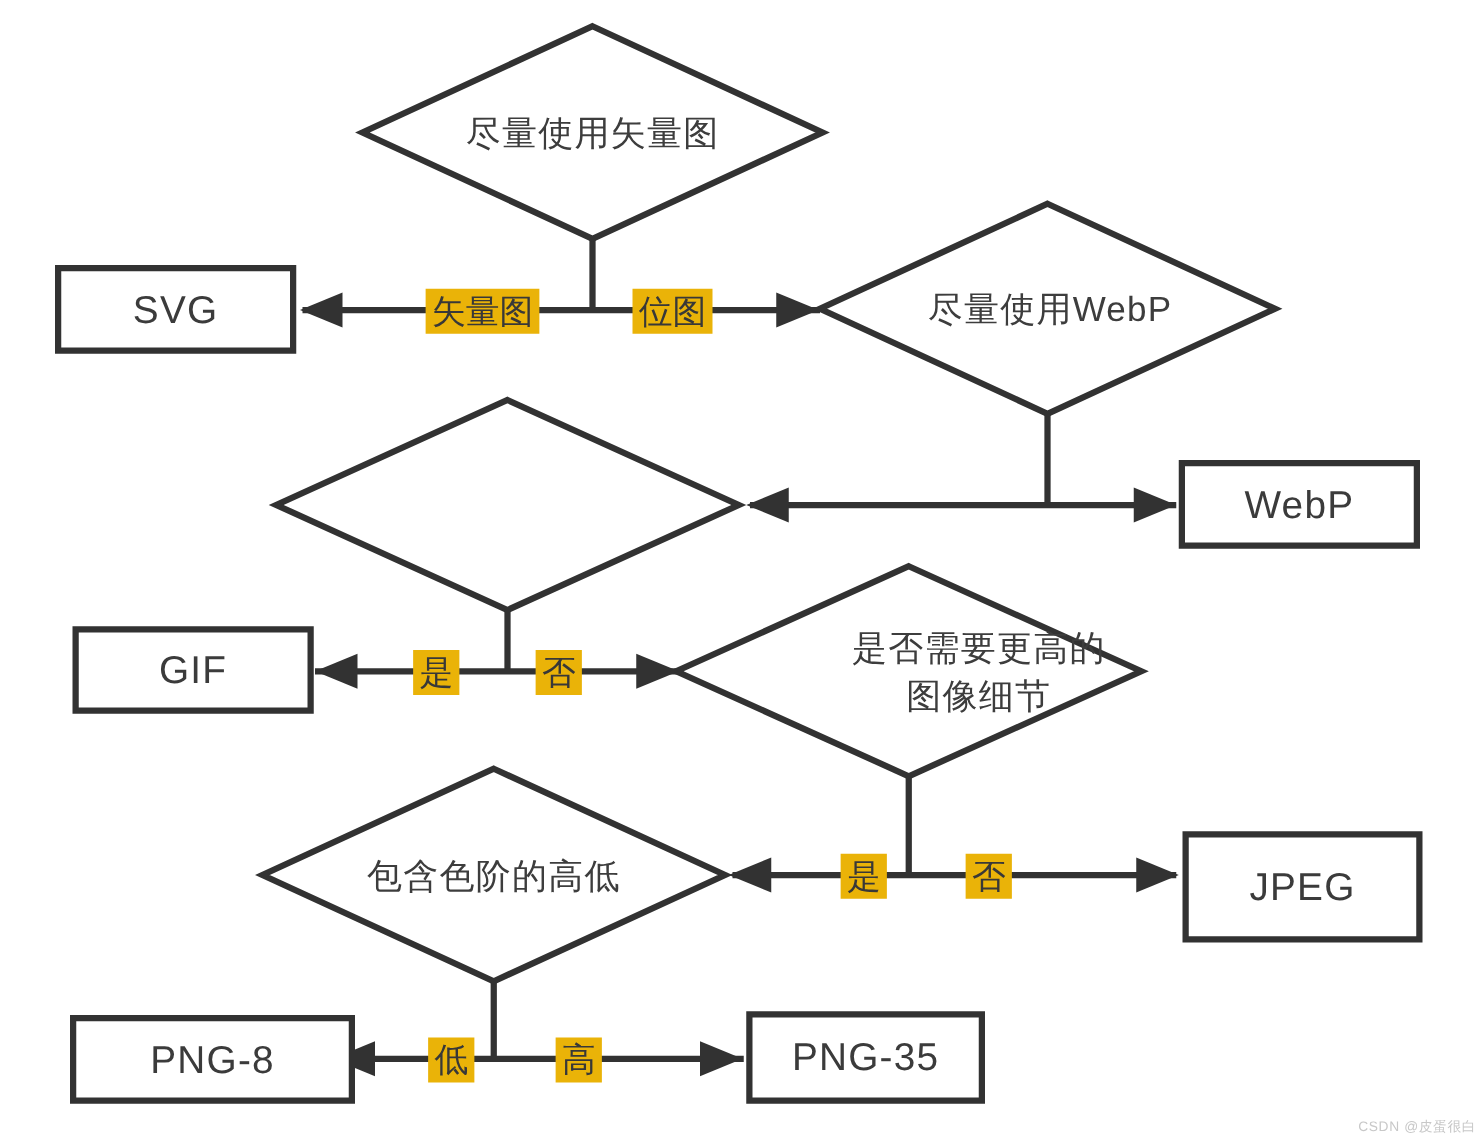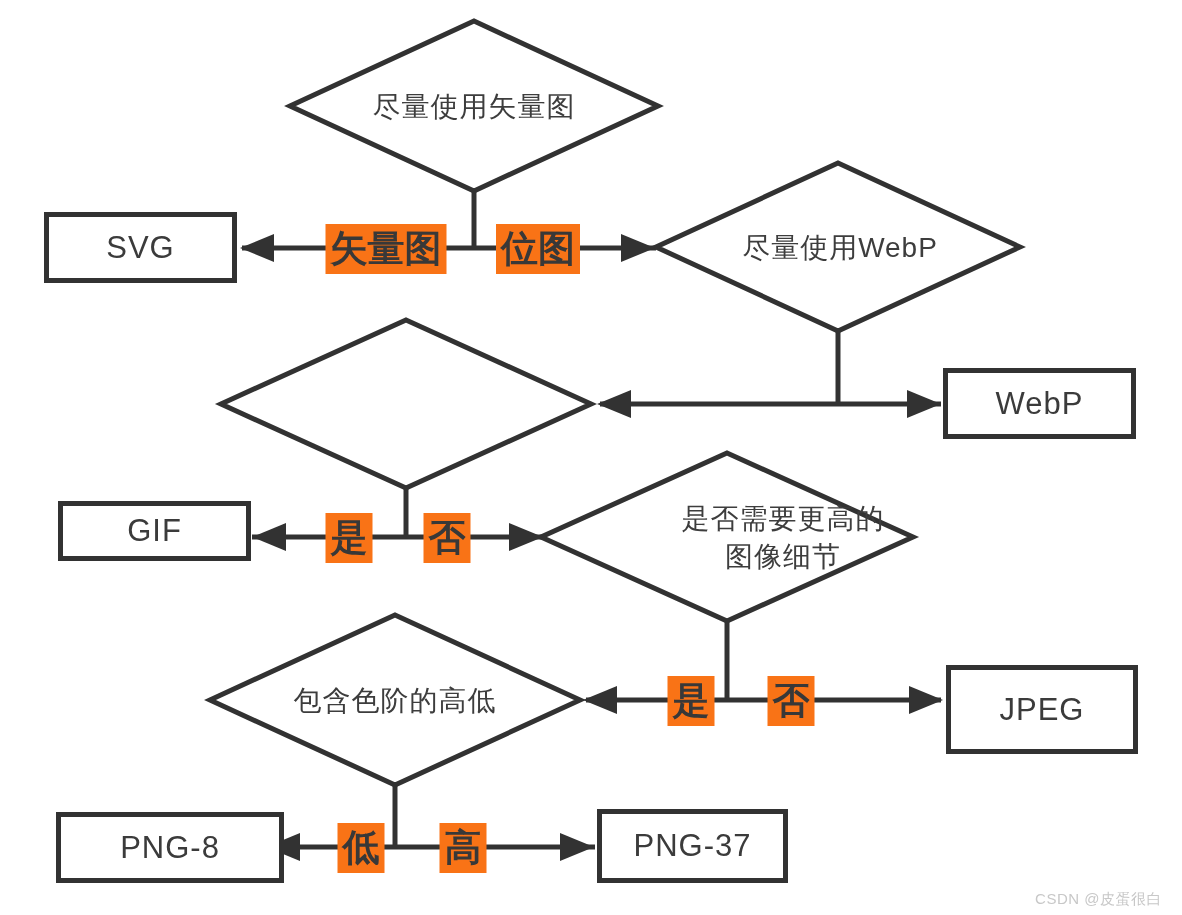--- a/index.html
+++ b/index.html
@@ -52,32 +52,31 @@
     display: flex;
     align-items: center;
     justify-content: center;
     font-size: 31px;
     color: #3b3b3b;
     letter-spacing: 1px;
   }
   .elabel {
     position: absolute;
     transform: translate(-50%, -50%);
-    font-size: 37px;
+    font-size: 27px;
     color: #383838;
-    background: #f97316;
+    background: #eab308;
     padding: 0 5px;
     white-space: nowrap;
-    font-weight: bold;
   }
   .watermark {
     position: absolute;
-    right: 20px;
+    right: 1px;
     bottom: 6px;
-    font-size: 15px;
+    font-size: 11px;
     color: #c8c8c8;
     letter-spacing: 0.5px;
   }
 </style>
 </head>
 <body>
 
 <div class="stage">
 
   <svg class="canvas" width="1182" height="915" viewBox="0 0 1182 915">
@@ -120,31 +119,31 @@
   <div class="dlabel" style="left:761px; top:538px;margin-left:22px;">是否需要更高的
 图像细节</div>
   <div class="dlabel" style="left:395px; top:701px;">包含色阶的高低</div>
 
   <div class="box" style="left:943px; top:368px; width:193px; height:71px;">
     <span>WebP</span>
   </div>
   <div class="box" style="left:44px; top:212px; width:193px; height:71px;">
     <span>SVG</span>
   </div>
-  <div class="box" style="left:58px; top:501px; width:193px; height:60px;">
+  <div class="box" style="left:58px; top:501px; width:193px; height:70px;">
     <span>GIF</span>
   </div>
   <div class="box" style="left:946px; top:665px; width:192px; height:89px;">
     <span>JPEG</span>
   </div>
   <div class="box" style="left:56px; top:812px; width:228px; height:71px;">
     <span>PNG-8</span>
   </div>
   <div class="box" style="left:597px; top:809px; width:191px; height:74px;">
-    <span>PNG-37</span>
+    <span>PNG-35</span>
   </div>
 
   <span class="elabel" style="left:386px; top:249px;">矢量图</span>
   <span class="elabel" style="left:538px; top:249px;">位图</span>
   <span class="elabel" style="left:349px; top:538px;">是</span>
   <span class="elabel" style="left:447px; top:538px;">否</span>
   <span class="elabel" style="left:691px; top:701px;">是</span>
   <span class="elabel" style="left:791px; top:701px;">否</span>
   <span class="elabel" style="left:361px; top:848px;">低</span>
   <span class="elabel" style="left:463px; top:848px;">高</span>

